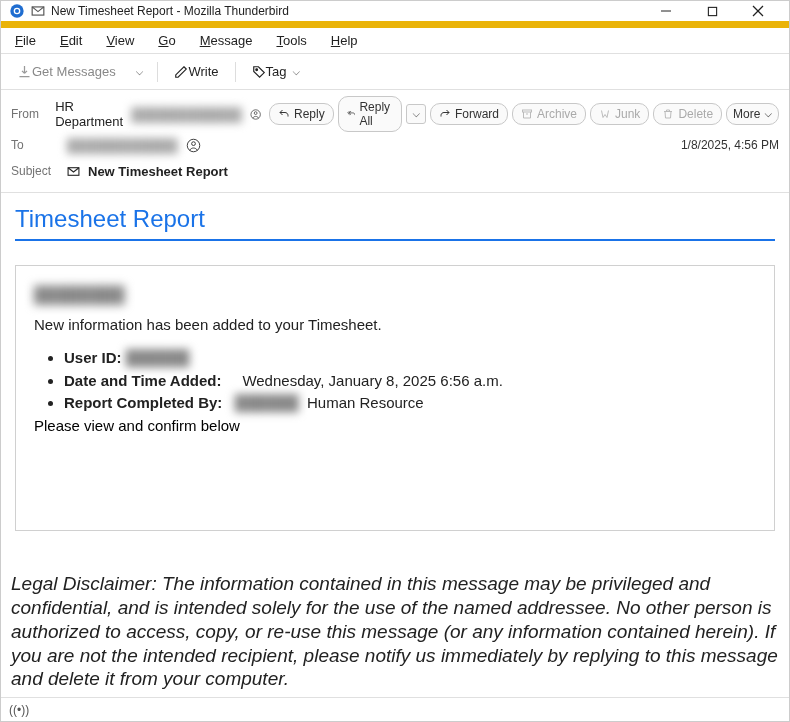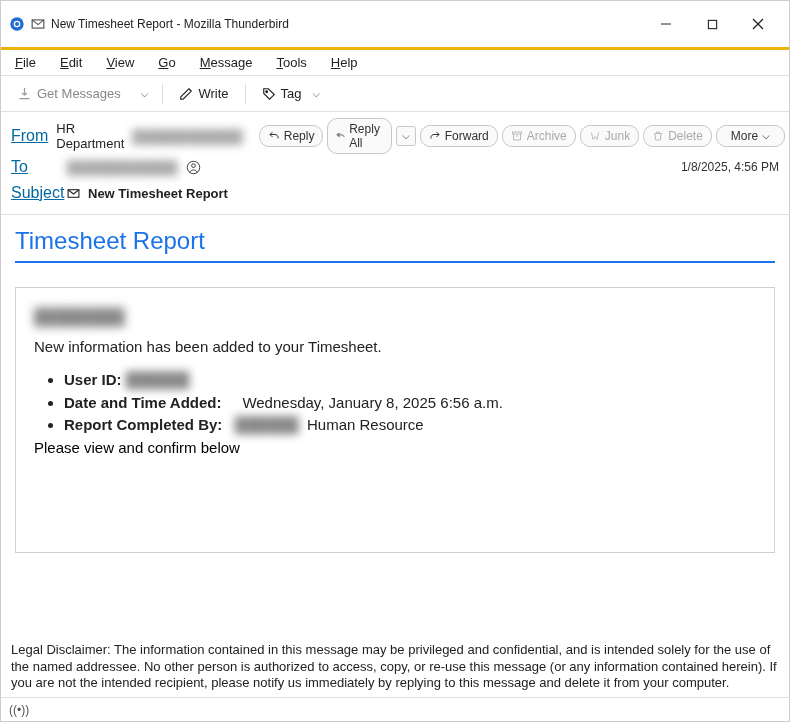--- a/index.html
+++ b/index.html
@@ -1,55 +1,55 @@
 <!DOCTYPE html>
 <html><head>
 <meta charset="utf-8">
 <style>
 * { box-sizing: border-box; margin: 0; padding: 0; }
 body { font-family: "Segoe UI", Tahoma, sans-serif; font-size: 13px; background: #fff; width: 790px; height: 722px; overflow: hidden; border: 1px solid #ccc; position: relative; }
-.titlebar { height: 49px; display: flex; align-items: center; padding: 0 8px; border-bottom: 3px solid #eab308; }
+.titlebar { height: 27px; display: flex; align-items: center; padding: 0 8px; border-bottom: 7px solid #eab308; }
 .tb-icon { width: 16px; height: 16px; margin-right: 6px; }
 .tb-env { width: 14px; height: 14px; margin-right: 6px; }
 .tb-title { font-size: 12px; color: #222; }
 .tb-controls { margin-left: auto; display: flex; gap: 0; }
 .tb-btn { width: 46px; height: 28px; display: flex; align-items: center; justify-content: center; }
 .menubar { height: 26px; display: flex; align-items: center; padding: 0 6px; gap: 8px; border-bottom: 1px solid #e0e0e0; }
 .menu-item { padding: 3px 8px; font-size: 13px; color: #222; }
 .menu-item u { text-decoration: underline; }
 .toolbar { height: 36px; display: flex; align-items: center; padding: 0 8px; gap: 6px; border-bottom: 1px solid #e0e0e0; }
-.tb-button { display: flex; align-items: center; gap: 5px; padding: 4px 8px; border-radius: 3px; color: #888; font-size: 13px; }
+.tb-button { display: flex; align-items: center; padding: 4px 8px; border-radius: 3px; color: #888; font-size: 13px; }
 .tb-button.active { color: #222; }
 .tb-sep { width: 1px; height: 20px; background: #ddd; margin: 0 2px; }
 .chev { font-size: 10px; color: #666; padding: 4px 6px; }
 .headers { padding: 6px 10px 8px 10px; border-bottom: 1px solid #e0e0e0; }
 .hdr-row { display: flex; align-items: center; min-height: 26px; gap: 8px; }
-.hdr-label { width: 48px; color: #0369a1; font-size: 16px; text-decoration: underline; }
+.hdr-label { width: 48px; color: #737373; font-size: 12px; }
 .hdr-value { font-size: 13px; color: #222; }
 .hdr-value.bold { font-weight: 600; }
 .blur { filter: blur(4px); color: #aaa !important; user-select: none; }
 .action-bar { margin-left: auto; display: flex; gap: 4px; align-items: center; }
 .act-btn { display: flex; align-items: center; gap: 4px; font-size: 12px; color: #333; border: 1px solid #c8c8c8; border-radius: 10px; padding: 3px 8px; background: #fafafa; }
 .act-btn.dim { color: #aaa; }
-.act-btn.more { padding: 3px 14px; }
+.act-btn.more { padding: 3px 6px; }
 .act-drop { border: 1px solid #c8c8c8; border-radius: 3px; padding: 3px 5px; background: #fafafa; font-size: 10px; color: #555; }
 .timestamp { font-size: 12px; color: #333; }
 .body-area { padding: 12px 14px; height: 500px; overflow: auto; }
 .report-title { color: #1a73e8; font-size: 24px; font-weight: 400; padding-bottom: 4px; }
 .report-hr { border: none; border-top: 2px solid #1a73e8; margin-top: 2px; margin-bottom: 24px; }
 .card { border: 1px solid #d0d0d0; padding: 20px 18px; }
 .card-name { color: #888; filter: blur(5px); font-size: 16px; margin-bottom: 12px; }
 .card-intro { font-size: 15px; color: #222; margin-bottom: 14px; }
 .card ul { margin: 0 0 2px 30px; }
 .card li { font-size: 15px; line-height: 1.5; color: #222; }
 .card li b { font-weight: 700; }
 .li-blur { filter: blur(4px); color: #888; display: inline-block; min-width: 50px; }
 .confirm-text { font-size: 15px; margin-bottom: 16px; }
 .view-btn { background: #2176d2; color: #fff; border: none; padding: 10px 16px; font-size: 15px; border-radius: 3px; }
-.disclaimer { position: absolute; bottom: 30px; left: 10px; right: 10px; font-size: 13px; line-height: 1.25; color: #222; }
+.disclaimer { position: absolute; bottom: 30px; left: 10px; right: 10px; font-size: 19px; line-height: 1.25; color: #222; font-style: italic; }
 .statusbar { position: absolute; bottom: 0; left: 0; right: 0; height: 24px; border-top: 1px solid #e0e0e0; display: flex; align-items: center; padding: 0 8px; }
 svg { display: block; }
 </style>
 </head>
 <body>
 
 <div class="titlebar">
   <svg class="tb-icon" viewBox="0 0 24 24">
       <circle cx="12" cy="12" r="10" fill="#1f6dd0"></circle>
       <circle cx="12" cy="12" r="5" fill="#fff"></circle>

